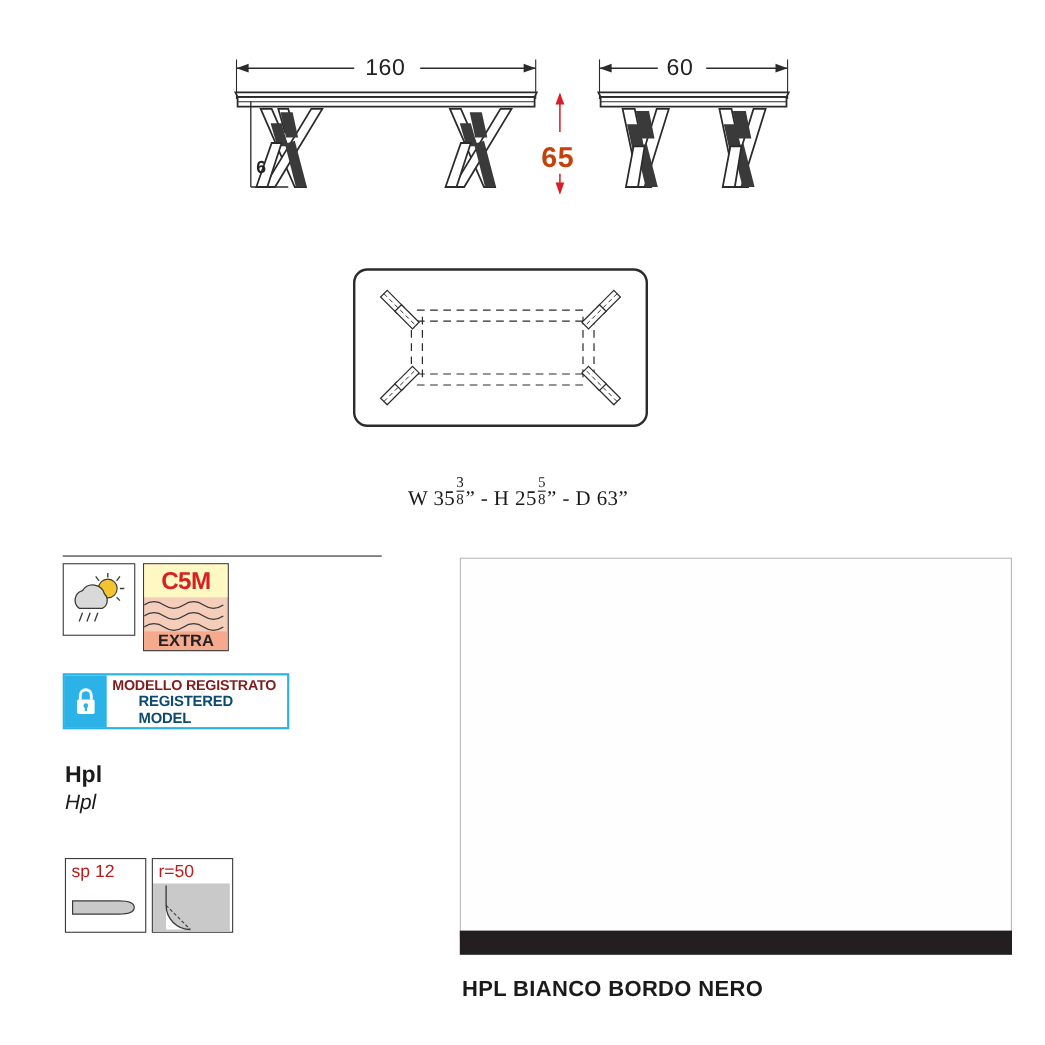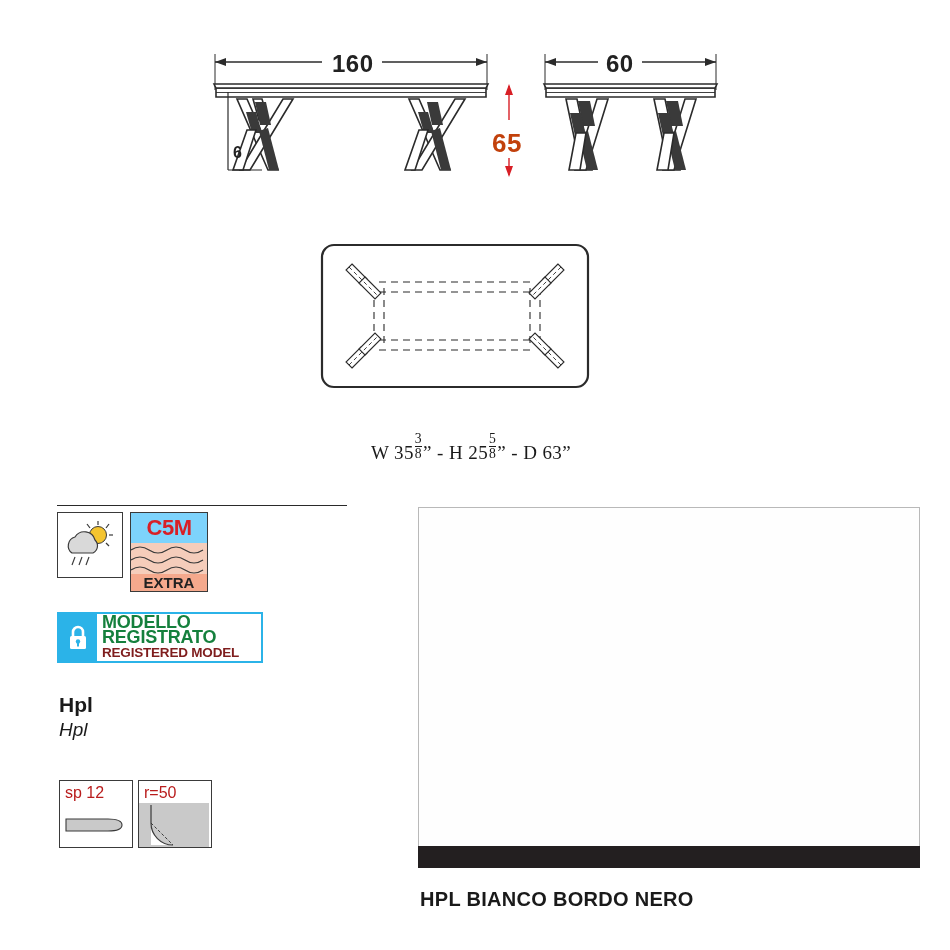--- a/index.html
+++ b/index.html
@@ -21,22 +21,22 @@
   }
 
   
   .tech-area {
     position: absolute;
     left: 0; top: 0;
     width: 950px; height: 480px;
   }
   .dim-label {
     font-family: "Liberation Sans", sans-serif;
-    font-size: 24px;
-    font-weight: 700;
+    font-size: 21px;
+    font-weight: 400;
     color: #222;
     letter-spacing: 0.5px;
   }
   .dim-label.small { font-size: 16px; font-weight: 700; }
   .dim-label.height {
     font-size: 26px;
     font-weight: 700;
     color: #c2410c;
   }
 
@@ -95,21 +95,21 @@
     border: 1px solid #3a3a3a;
     background: #f5cdbb;
     position: relative;
     overflow: hidden;
   }
   .c5m-top {
     height: 30px;
     display: flex;
     align-items: center;
     justify-content: center;
-    background: #7dd3fc;
+    background: #fef9c3;
   }
   .c5m-top span {
     font-family: "Liberation Sans", sans-serif;
     font-weight: 700;
     font-size: 22px;
     color: #d81f26;
     letter-spacing: -0.5px;
   }
   .c5m-extra {
     position: absolute;
@@ -145,32 +145,33 @@
   .reg-texts {
     flex: 1;
     display: flex;
     flex-direction: column;
     justify-content: center;
     padding-left: 5px;
   }
   .reg-texts .line1 {
     font-family: "Liberation Sans", sans-serif;
     font-weight: 700;
-    font-size: 18px;
-    color: #15803d;
-    letter-spacing: -0.2px;
-    line-height: 15px;
-  }
-  .reg-texts .line2 {
-    font-family: "Liberation Sans", sans-serif;
-    font-weight: 700;
-    font-size: 13.5px;
+    font-size: 13px;
     color: #7f1d1d;
     letter-spacing: -0.2px;
     line-height: 15px;
+  }
+  .reg-texts .line2 {
+    font-family: "Liberation Sans", sans-serif;
+    font-weight: 700;
+    font-size: 13.5px;
+    color: #0c4a6e;
+    letter-spacing: -0.2px;
+    line-height: 15px;
+    margin-left: 24px;
   }
 
   
   .material {
     position: absolute;
     left: 59px;
     top: 692px;
   }
   .material .mat-it {
     font-family: "Liberation Sans", sans-serif;

